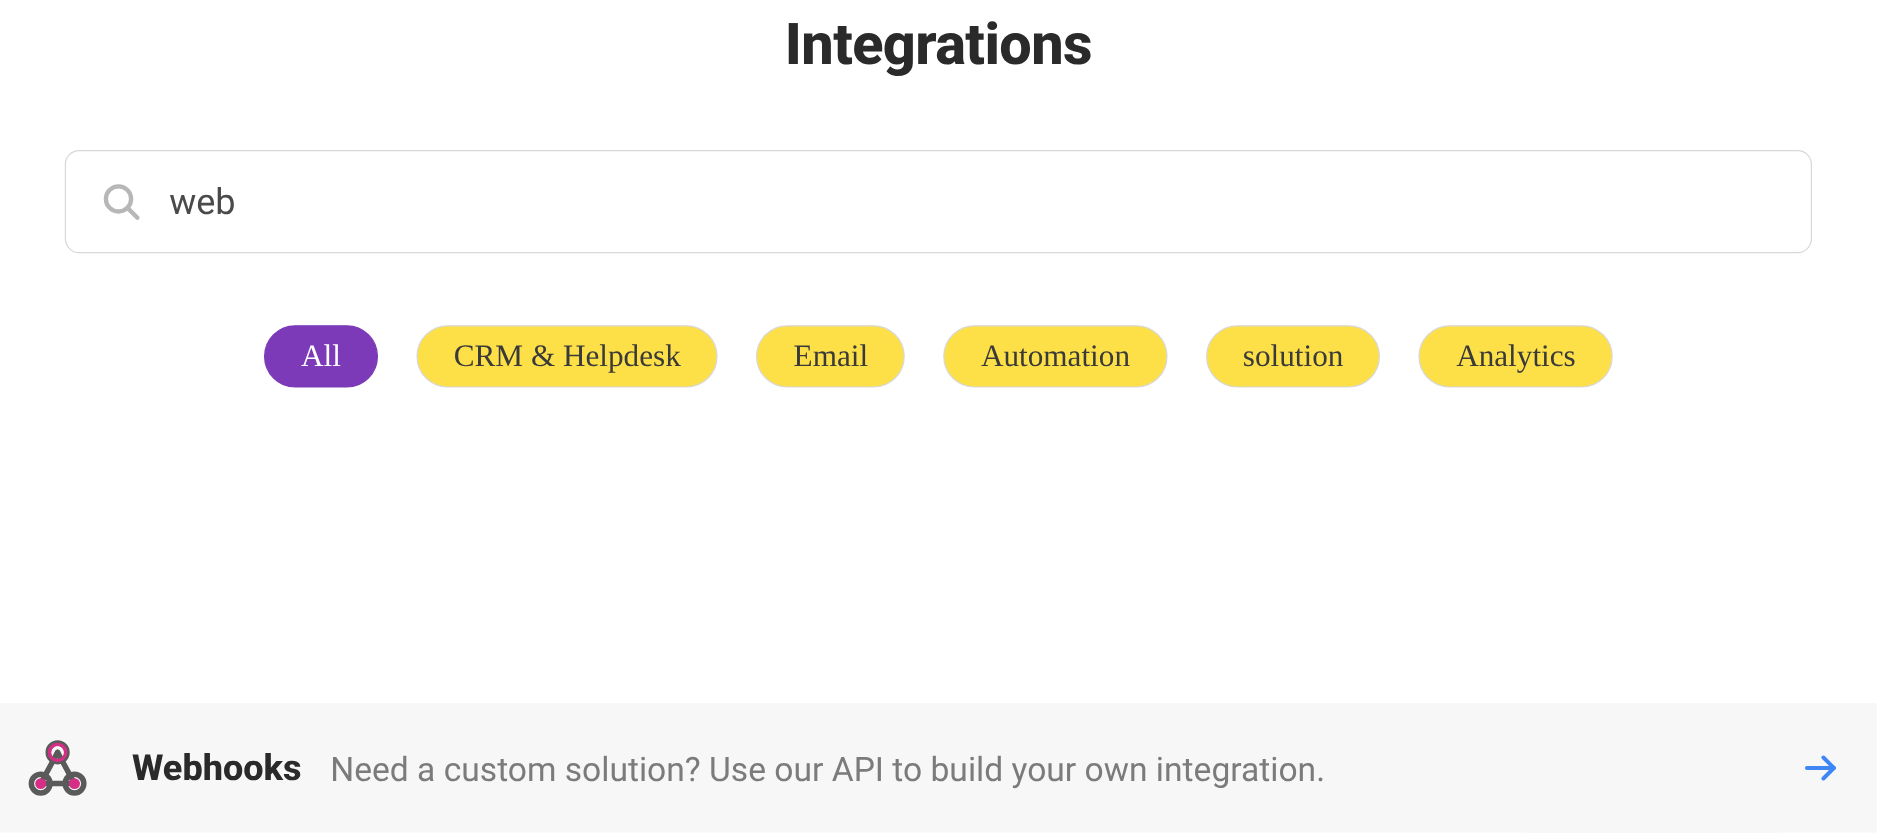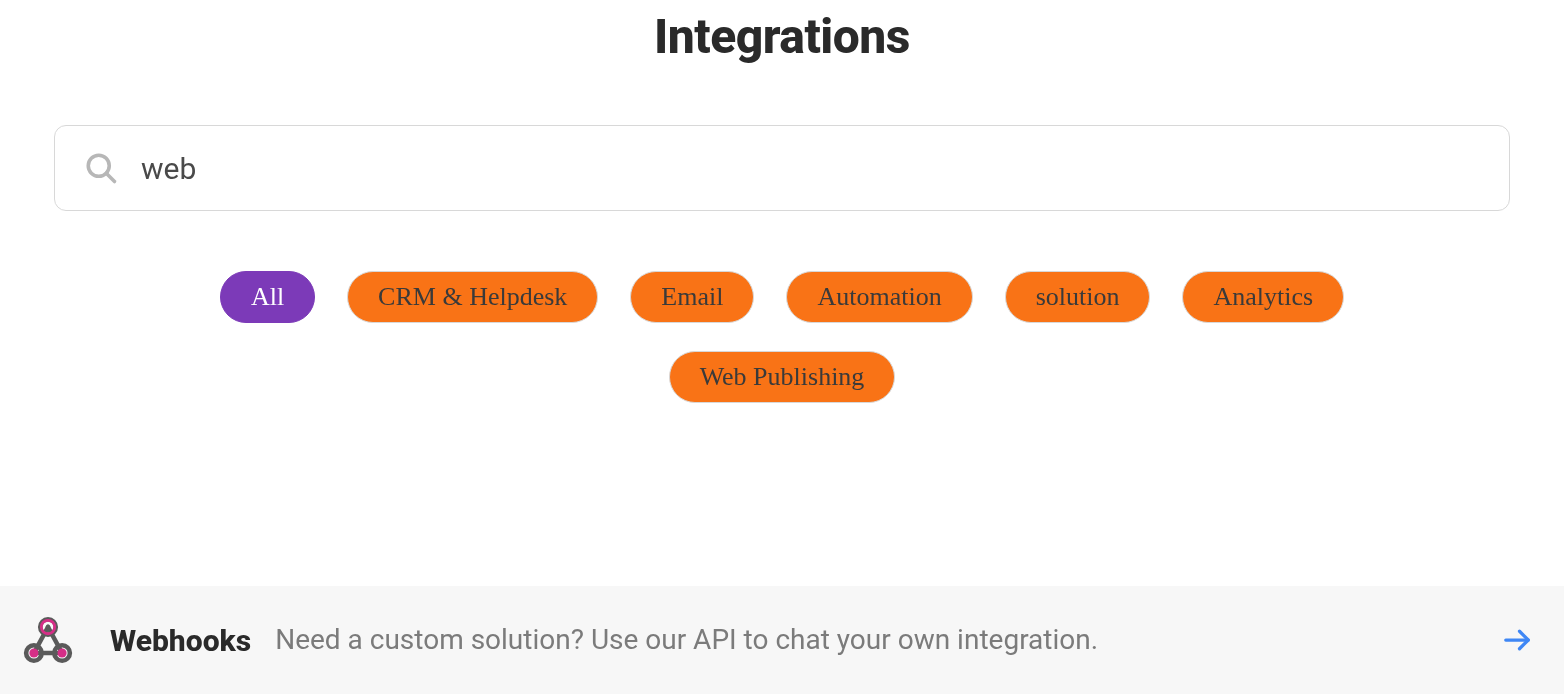--- a/index.html
+++ b/index.html
@@ -64,21 +64,21 @@
     }
     .filter-chip {
       display: inline-flex;
       align-items: center;
       justify-content: center;
       padding: 10px 30px;
       border: 1px solid #d8d8d8;
       border-radius: 999px;
       font-size: 26px;
       color: #3a3a3a;
-      background: #f97316;
+      background: #fde047;
       cursor: pointer;
       font-family: inherit;
       white-space: nowrap;
     }
     .filter-chip.active {
       background: #7c3ab8;
       border-color: #7c3ab8;
       color: #ffffff;
       font-weight: 500;
     }
@@ -94,21 +94,21 @@
       cursor: pointer;
     }
     .webhooks-icon {
       width: 52px;
       height: 52px;
       flex-shrink: 0;
     }
     .webhooks-text {
       margin-left: 36px;
       display: flex;
-      align-items: flex-start;
+      align-items: flex-end;
       gap: 24px;
       flex: 1;
     }
     .webhooks-title {
       font-size: 30px;
       font-weight: 800;
       color: #2a2a2a;
     }
     .webhooks-desc {
       font-size: 28px;
@@ -138,21 +138,20 @@
     <input type="text" class="search-input" value="web" style="">
   </div>
 
   <div class="filters">
     <button class="filter-chip active">All</button>
     <button class="filter-chip">CRM &amp; Helpdesk</button>
     <button class="filter-chip">Email</button>
     <button class="filter-chip">Automation</button>
     <button class="filter-chip">solution</button>
     <button class="filter-chip">Analytics</button>
-    <button class="filter-chip">Web Publishing</button>
   </div>
 </div>
 
 <div class="webhooks-strip">
   <span class="webhooks-icon">
     <svg viewBox="0 0 48 48">
       <g>
         <circle cx="24" cy="12" r="7.2" fill="none" stroke="#5a5a5a" stroke-width="4.2"></circle>
         <circle cx="11" cy="36" r="7.2" fill="none" stroke="#5a5a5a" stroke-width="4.2"></circle>
         <circle cx="37" cy="36" r="7.2" fill="none" stroke="#5a5a5a" stroke-width="4.2"></circle>
@@ -160,21 +159,21 @@
         <path d="M11 36 L37 36" fill="none" stroke="#5a5a5a" stroke-width="4.2" stroke-linecap="round"></path>
         <path d="M37 36 L24 12" fill="none" stroke="#5a5a5a" stroke-width="4.2" stroke-linecap="round"></path>
         <circle cx="24" cy="12" r="6.2" fill="none" stroke="#d62e87" stroke-width="2.6"></circle>
         <circle cx="11" cy="36" r="4.2" fill="#d62e87"></circle>
         <circle cx="37" cy="36" r="4.2" fill="#d62e87"></circle>
       </g>
     </svg>
   </span>
   <div class="webhooks-text">
     <span class="webhooks-title">Webhooks</span>
-    <span class="webhooks-desc">Need a custom solution? Use our API to chat your own integration.</span>
+    <span class="webhooks-desc">Need a custom solution? Use our API to build your own integration.</span>
   </div>
   <span class="arrow-icon">
     <svg viewBox="0 0 24 24" fill="none" stroke="#3f87f5" stroke-width="2.6" stroke-linecap="round" stroke-linejoin="round">
       <line x1="3" y1="12" x2="21" y2="12"></line>
       <polyline points="14 5 21 12 14 19"></polyline>
     </svg>
   </span>
 </div>
 
 </body></html>

